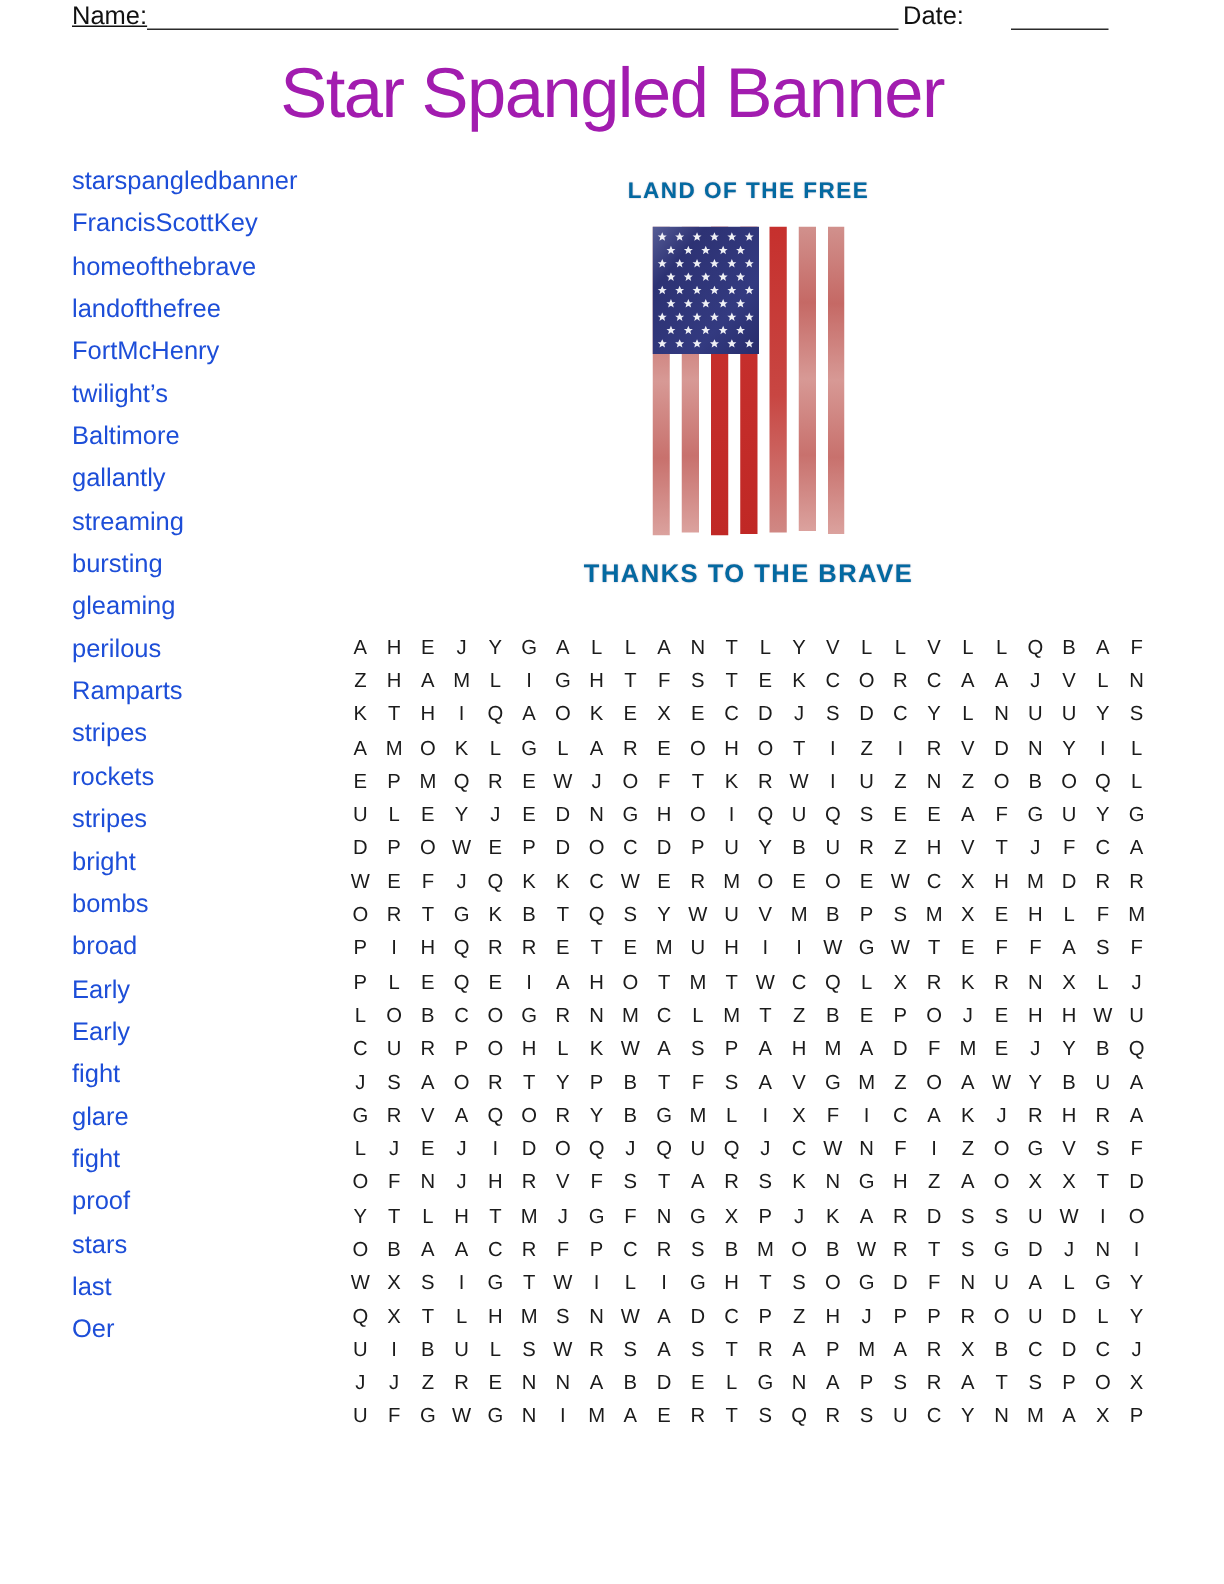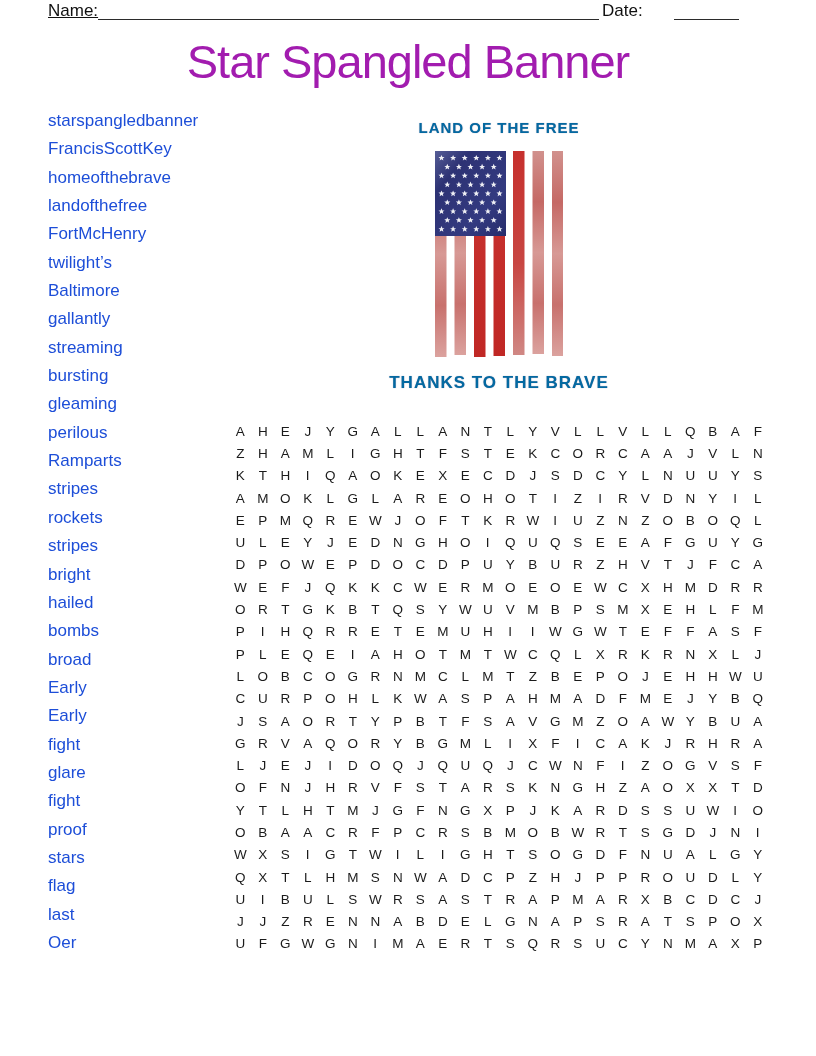--- a/index.html
+++ b/index.html
@@ -68,31 +68,29 @@
     <li>gallantly</li>
     <li>streaming</li>
     <li>bursting</li>
     <li>gleaming</li>
     <li>perilous</li>
     <li>Ramparts</li>
     <li>stripes</li>
     <li>rockets</li>
     <li>stripes</li>
     <li>bright</li>
-    <li>hailed</li>
     <li>bombs</li>
     <li>broad</li>
     <li>Early</li>
     <li>Early</li>
     <li>fight</li>
     <li>glare</li>
     <li>fight</li>
     <li>proof</li>
     <li>stars</li>
-    <li>flag</li>
     <li>last</li>
     <li>Oer</li>
   </ul>
 
 <div id="flag-box">
   <div id="flag-top-caption" class="flag-caption">LAND OF THE FREE</div>
   <svg id="flag-svg" width="128" height="206" viewBox="0 0 128 206" aria-hidden="true">
     <defs>
       <path id="st" d="M0,-3.1 L0.93,-0.98 L3.0,-0.98 L1.33,0.4 L1.87,2.55 L0,1.28 L-1.87,2.55 L-1.33,0.4 L-3.0,-0.98 L-0.93,-0.98 Z" fill="#ffffff"></path>
       <linearGradient id="gFade" x1="0" y1="0" x2="0" y2="1">

